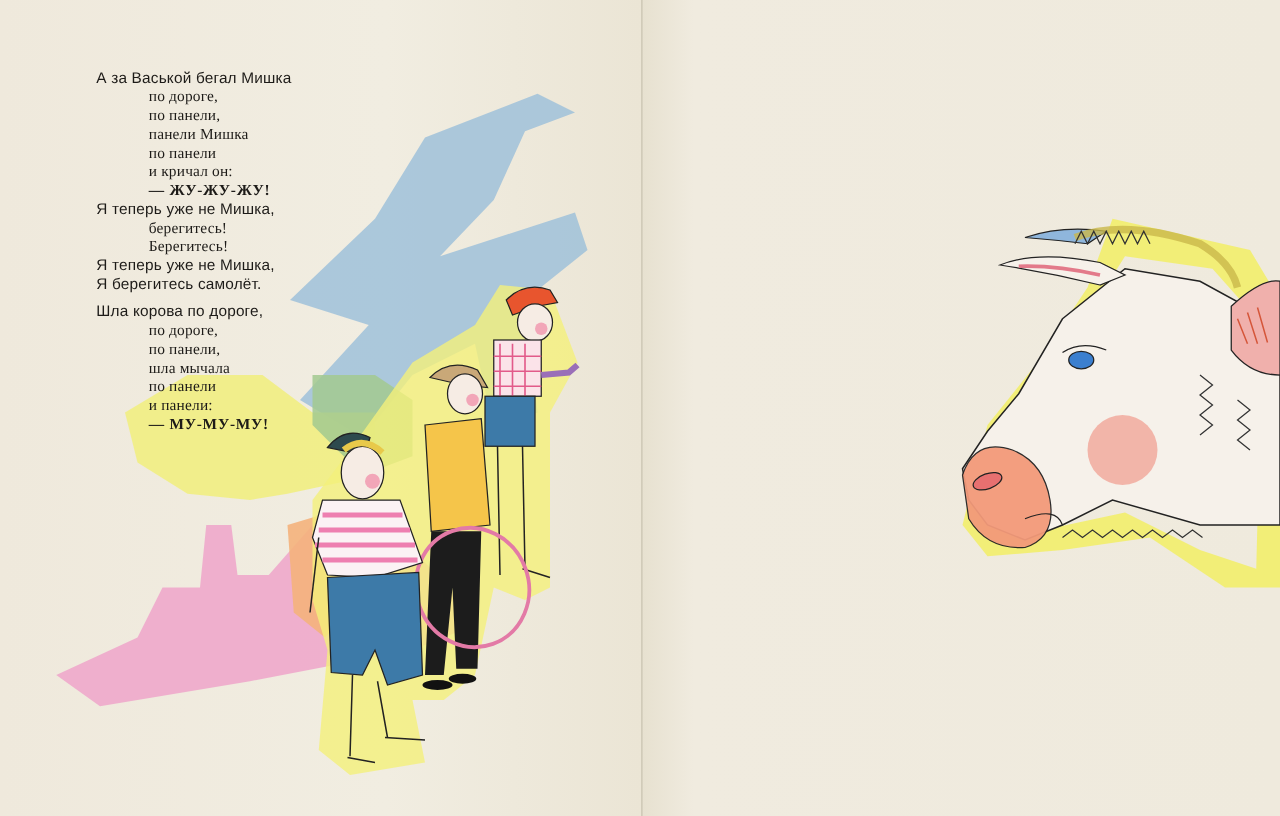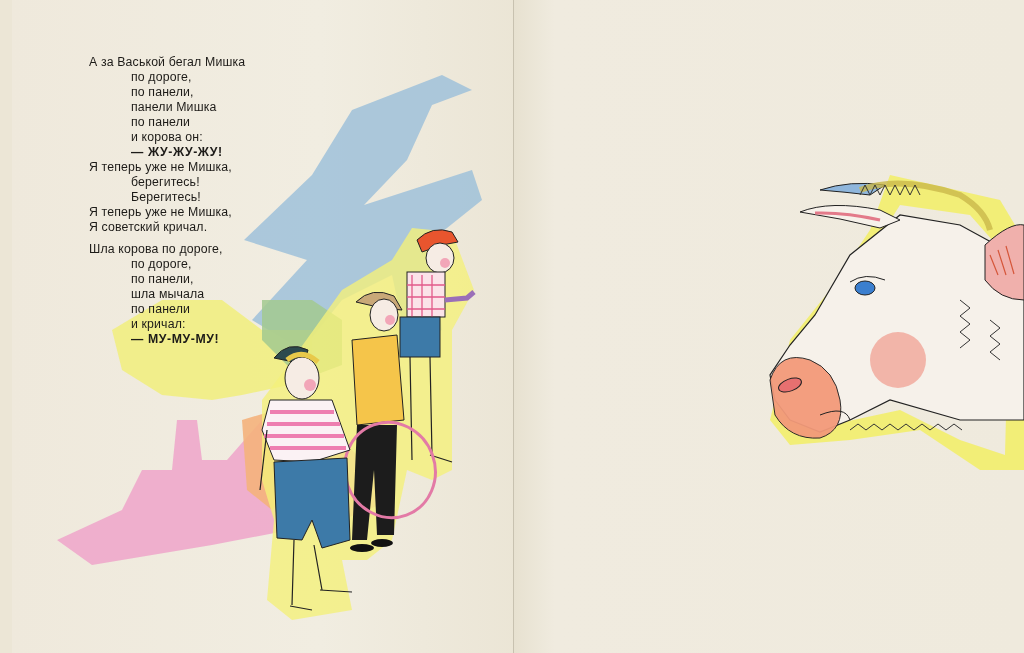--- a/index.html
+++ b/index.html
@@ -1,25 +1,25 @@
 <!DOCTYPE html>
 <html><head>
 <meta charset="utf-8">
 <style>
   html, body { margin:0; padding:0; }
   body { width:1024px; height:653px; overflow:hidden; background:#ece6d6; font-family:"Liberation Sans", sans-serif; }
   .spread { position:relative; width:1024px; height:653px; }
   .page { position:absolute; top:0; height:653px; overflow:hidden; }
-  .page-left { left:12px; width:514px; background:linear-gradient(90deg,#efe9dc 0%,#f1ede1 60%,#ebe5d5 100%); }
+  .page-left { left:0; width:514px; background:linear-gradient(90deg,#efe9dc 0%,#f1ede1 60%,#ebe5d5 100%); }
   .page-right { left:514px; width:510px; background:linear-gradient(90deg,#e7e1d0 0%,#f0ebdf 8%,#efeadd 100%); }
   .gutter { position:absolute; left:513px; top:0; width:2px; height:653px; background:#b9b2a0; opacity:.7; }
   .illus { position:absolute; left:0; top:0; }
   .text-block { position:absolute; color:#1d1b18; font-size:12.3px; line-height:15px; letter-spacing:.15px; }
   .text-block .line { white-space:pre; display:block; }
-  .text-block .line.indent { padding-left:42px; }
+  .text-block .line.indent { padding-left:42px;font-family:Liberation Serif, serif; }
   .text-block .gap { display:block; height:7px; }
   .shout { font-weight:bold; letter-spacing:.6px; }
   #left-text { left:77px; top:55px; }
 </style>
 </head>
 <body>
 
 <div class="spread">
 
   <div class="page page-left">
@@ -77,36 +77,36 @@
       </g>
     </svg>
 
     <div class="text-block" id="left-text">
       <div>
         <span class="line">А за Васькой бегал Мишка</span>
         <span class="line indent">по дороге,</span>
         <span class="line indent">по панели,</span>
         <span class="line indent">панели Мишка</span>
         <span class="line indent">по панели</span>
-        <span class="line indent">и корова он:</span>
+        <span class="line indent">и кричал он:</span>
         <span class="line indent shout">— ЖУ-ЖУ-ЖУ!</span>
         <span class="line">Я теперь уже не Мишка,</span>
         <span class="line indent">берегитесь!</span>
         <span class="line indent">Берегитесь!</span>
         <span class="line">Я теперь уже не Мишка,</span>
-        <span class="line">Я советский кричал.</span>
+        <span class="line">Я берегитесь самолёт.</span>
       </div>
       <span class="gap"></span>
       <div>
         <span class="line">Шла корова по дороге,</span>
         <span class="line indent">по дороге,</span>
         <span class="line indent">по панели,</span>
         <span class="line indent">шла мычала</span>
         <span class="line indent">по панели</span>
-        <span class="line indent">и кричал:</span>
+        <span class="line indent">и панели:</span>
         <span class="line indent shout">— МУ-МУ-МУ!</span>
       </div>
     </div>
   </div>
 
   <div class="gutter"></div>
 
   <div class="page page-right">
     <svg class="illus" width="510" height="653" viewBox="514 0 510 653">
 

